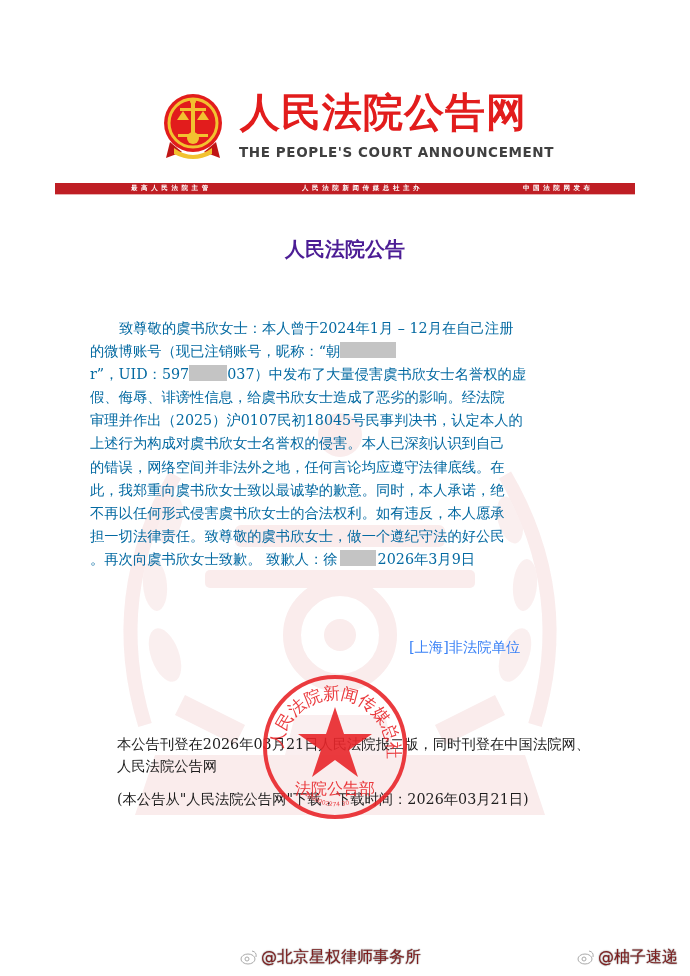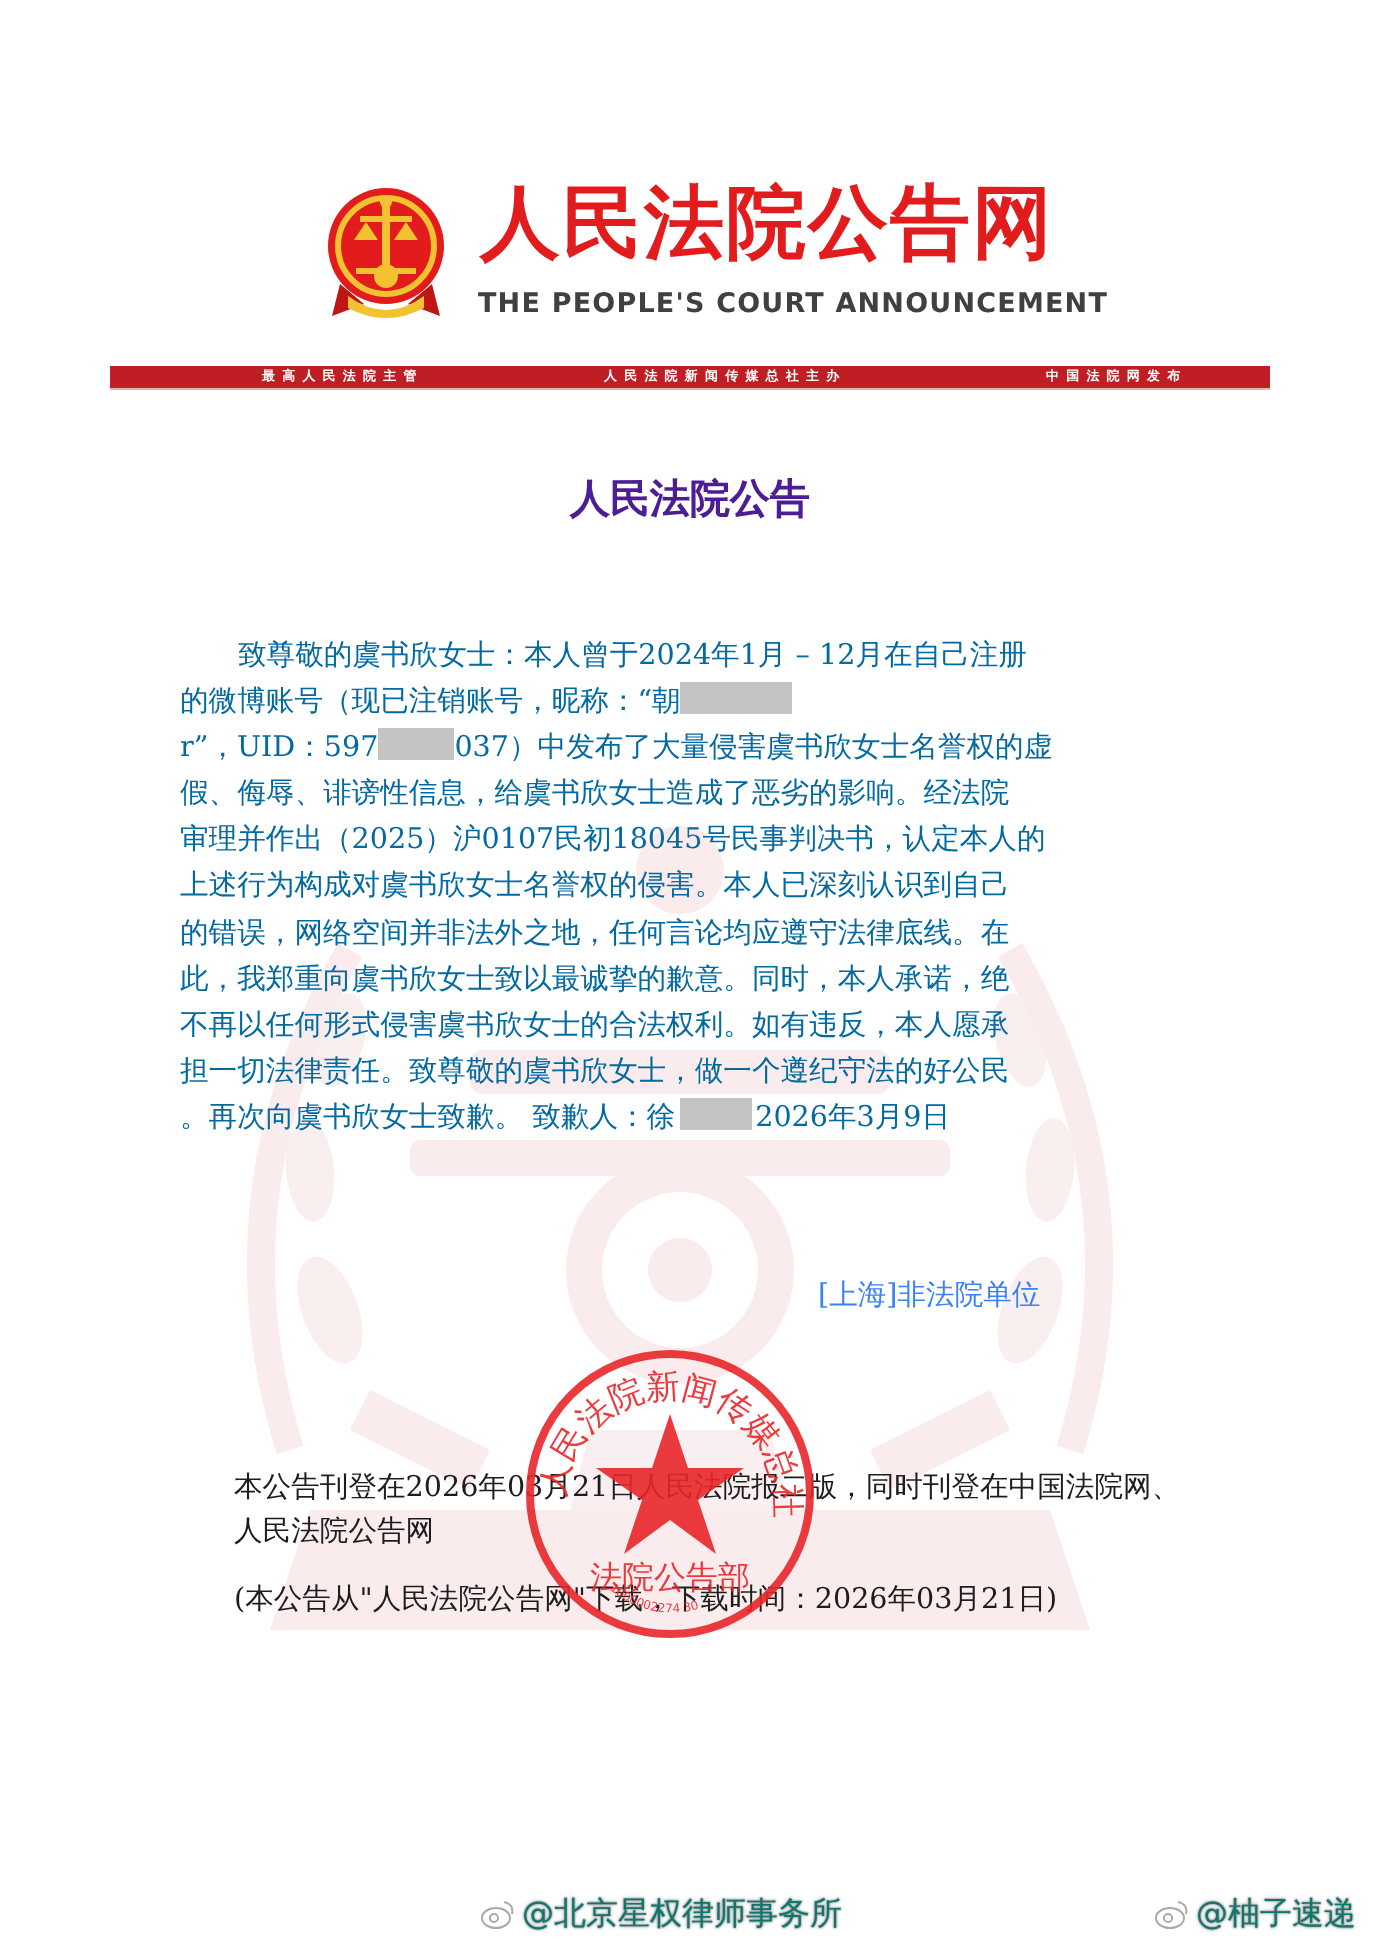--- a/index.html
+++ b/index.html
@@ -51,21 +51,21 @@
   .stamp { position: absolute; left: 260px; top: 672px; width: 150px; height: 150px; }
 
   .pub {
     position: absolute; left: 117px; top: 733px; width: 480px; font-size: 14.3px; line-height: 22px; color: #1d1d1d;
   }
   .dl {
     position: absolute; left: 117px; top: 790px; font-size: 14.3px; color: #1d1d1d; white-space: nowrap;
   }
 
   .wb {
-    position: absolute; top: 947px; font-size: 16px; color: #0f766e;
+    position: absolute; top: 947px; font-size: 16px; color: #7f1d1d;
     font-family: "DejaVu Sans", sans-serif;
     text-shadow: 0 0 1px #999, 0 0 1px #999, 0 0 2px #bbb;
     white-space: nowrap;
   }
   .wb .wicon { display: inline-block; width: 18px; height: 16px; vertical-align: -3px; margin-right: 3px; }
 </style>
 </head>
 <body>
 
 <div class="page">

